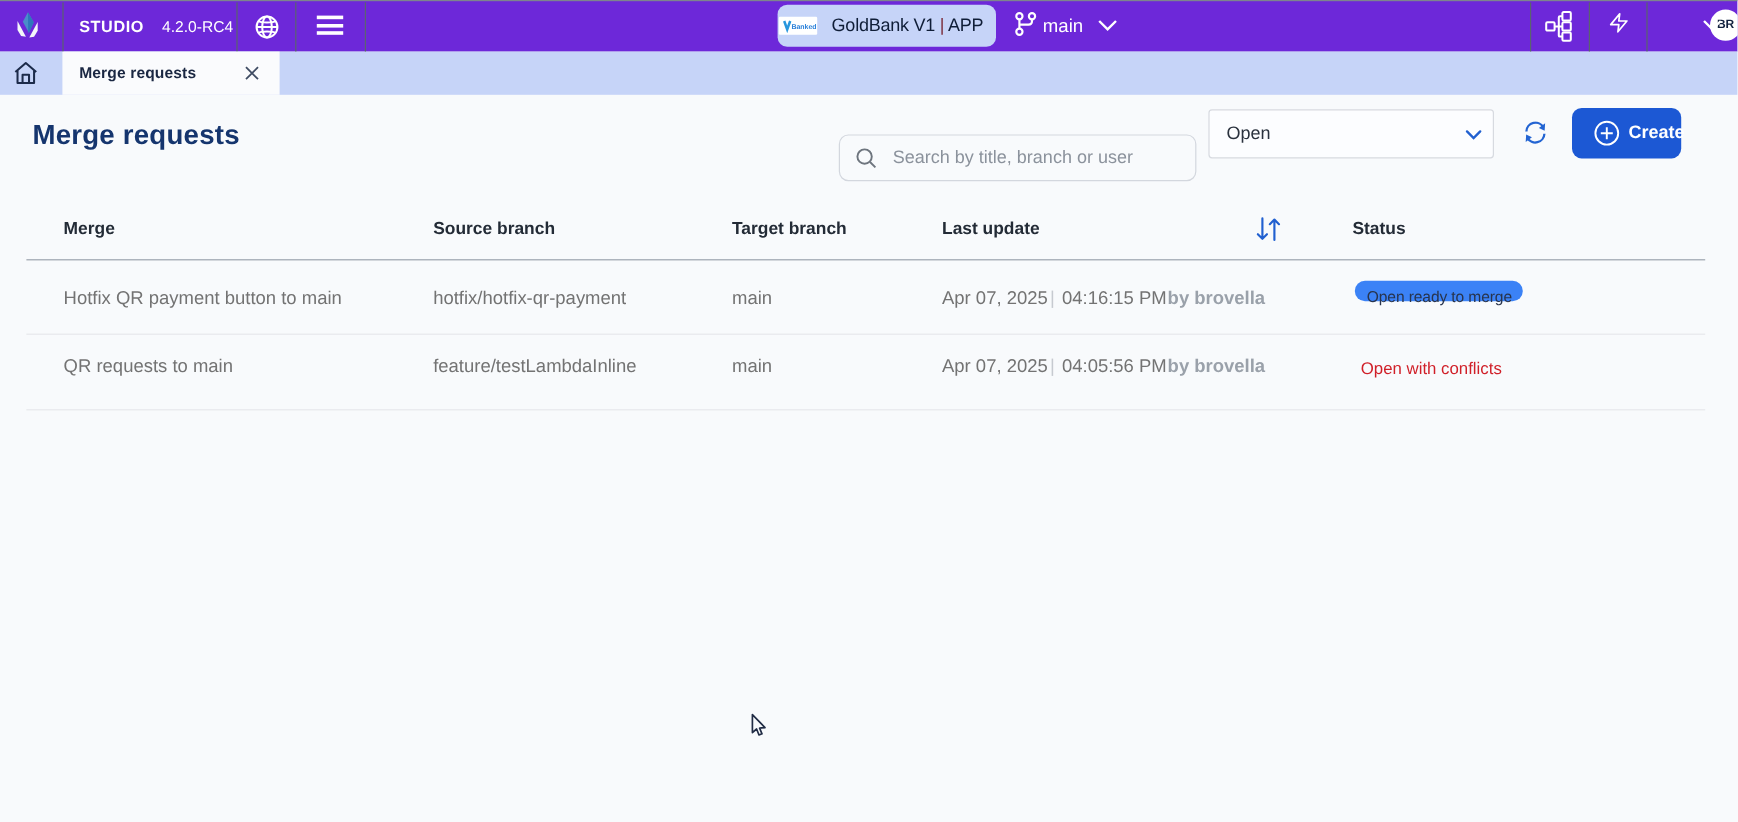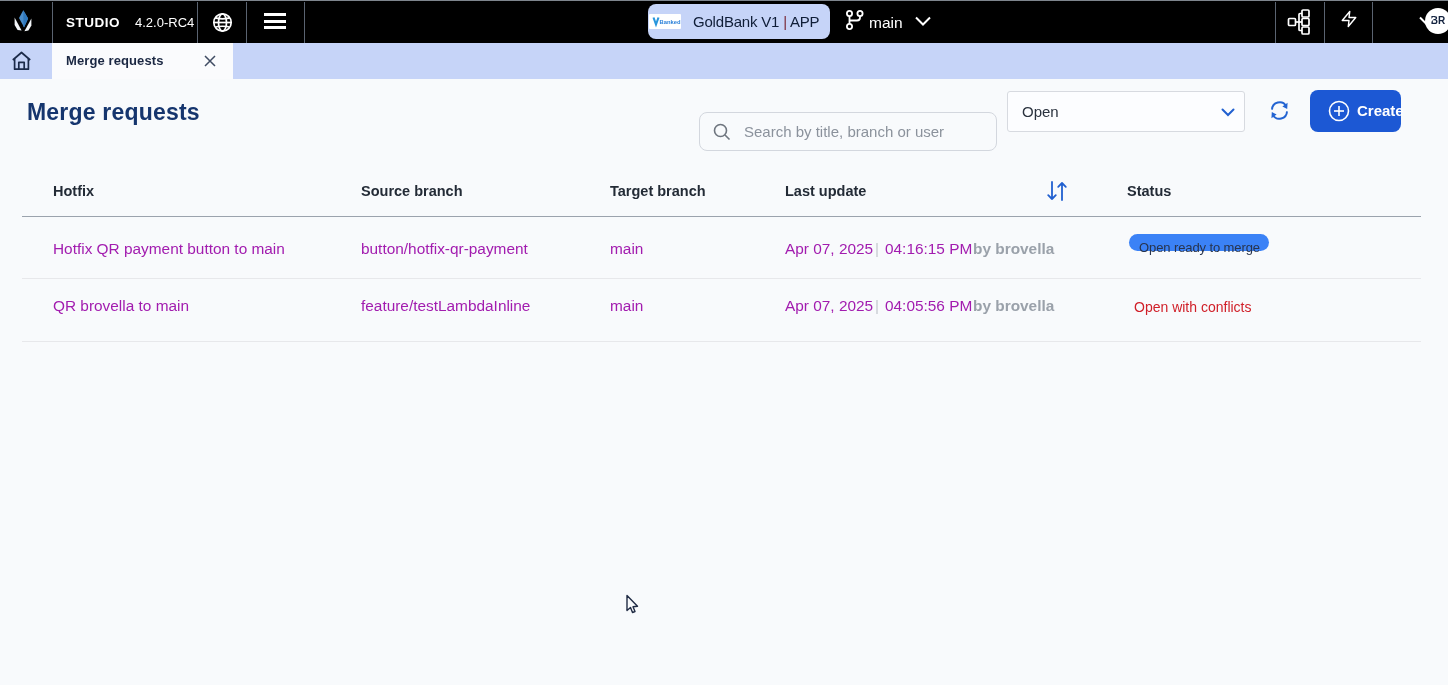--- a/index.html
+++ b/index.html
@@ -1,21 +1,21 @@
 <!DOCTYPE html>
 <html><head>
 <meta charset="utf-8">
 <style>
   * { margin:0; padding:0; box-sizing:border-box; }
   html,body { width:1448px; height:685px; overflow:hidden; }
   body { font-family:"Liberation Sans", sans-serif; background:#f8fafc; position:relative; }
   .abs { position:absolute; }
 
   
-  #topbar { position:absolute; left:0; top:0; width:1448px; height:43px; background:#000000; border-top:1px solid #7e858d; }
+  #topbar { position:absolute; left:0; top:0; width:1448px; height:43px; background:#6d28d9; border-top:1px solid #7e858d; }
   .vsep { position:absolute; top:1px; width:1px; height:42px; background:#5a6370; }
   .tb-txt { position:absolute; color:#fff; font-size:16px; line-height:43px; top:0; }
 
   #chip { position:absolute; left:648px; top:3px; width:182px; height:35px; background:#c6d4f8; border-radius:8px;padding-left:14px; }
   #chip .mini { position:absolute; left:1px; top:10px; width:32px; height:15px; background:#fff; border-radius:1px; }
   #chip .lbl { position:absolute; left:45px; top:0; height:35px; line-height:35px; font-size:15px; letter-spacing:-.2px; color:#0f1d37; white-space:nowrap; }
 
   
   #tabbar { position:absolute; left:0; top:43px; width:1448px; height:36px; background:#c6d4f8; }
   #activetab { position:absolute; left:52px; top:0; width:181px; height:36px; background:#fafbfd; }
@@ -27,21 +27,21 @@
   #search .ph { position:absolute; left:44px; top:0; height:37px; line-height:37px; font-size:15px; color:#8b929c; }
   #select { position:absolute; left:1007px; top:91px; width:238px; height:41px; border:1px solid #d7dae0; border-radius:3px; background:#fcfdff; }
   #select .t { position:absolute; left:14px; top:0; height:39px; line-height:39px; font-size:15px; color:#2a323e; }
   #createbtn { position:absolute; left:1310px; top:90px; width:91px; height:42px; border-radius:8px; background:#1c58d4; }
   #createbtn .t { position:absolute; left:47px; top:0; height:42px; line-height:42px; font-size:15px; font-weight:700; color:#fff; }
 
   
   .th { position:absolute; font-size:14.5px; font-weight:bold; color:#232b36; top:183px; height:16px; line-height:16px; }
   .hline { position:absolute; left:22px; width:1399px; height:1px; background:#9ba3ad; top:216px; }
   .rline { position:absolute; left:22px; width:1399px; height:1px; background:#e7e8eb; }
-  .td { position:absolute; font-size:15.4px; color:#a21caf; height:18px; line-height:18px; white-space:nowrap; }
+  .td { position:absolute; font-size:15.4px; color:#737373; height:18px; line-height:18px; white-space:nowrap; }
   .r1 { top:240px; } .r2 { top:297px; }
   .gray { color:#9aa1aa;font-weight:bold; }
   #badge { position:absolute; left:1129px; top:234px; width:140px; height:17px; border-radius:13.5px; background:#3b82f6; }
   #badge .t { position:absolute; left:10px; top:0; height:27px; line-height:27px; font-size:13px; letter-spacing:-.1px; color:#28344d; }
   #conf { position:absolute; left:1134px; top:299px; font-size:14px; color:#d01f28; }
 </style>
 </head>
 <body>
 
 <div id="topbar">
@@ -157,46 +157,46 @@
 
 <div id="createbtn">
   <svg class="abs" style="left:18px; top:10px" width="22" height="22" viewBox="0 0 22 22" fill="none" stroke="#fff" stroke-width="1.6">
     <circle cx="11" cy="11" r="9.5"></circle>
     <line x1="11" y1="6" x2="11" y2="16"></line>
     <line x1="6" y1="11" x2="16" y2="11"></line>
   </svg>
   <div class="t">Create</div>
 </div>
 
-<div class="th" style="left:53px">Hotfix</div>
+<div class="th" style="left:53px">Merge</div>
 <div class="th" style="left:361px">Source branch</div>
 <div class="th" style="left:610px">Target branch</div>
 <div class="th" style="left:785px">Last update</div>
 <div class="th" style="left:1127px">Status</div>
 
 <svg class="abs" style="left:1045px; top:180px" width="26" height="22" viewBox="0 0 26 22" fill="none" stroke="#2160d0" stroke-width="1.8" stroke-linecap="round">
   <path d="M7 2 L7 19 M7 19 L3.2 15.2 M7 19 L10.8 15.2"></path>
   <path d="M17 20 L17 3 M17 3 L13.2 6.8 M17 3 L20.8 6.8"></path>
 </svg>
 
 <div class="hline"></div>
 
 <div class="td r1" style="left:53px">Hotfix QR payment button to main</div>
-<div class="td r1" style="left:361px">button/hotfix-qr-payment</div>
+<div class="td r1" style="left:361px">hotfix/hotfix-qr-payment</div>
 <div class="td r1" style="left:610px">main</div>
 <div class="td r1" style="left:785px">Apr 07, 2025</div>
 <div class="td r1" style="left:875px; color:#c6cad0">|</div>
 <div class="td r1" style="left:885px">04:16:15 PM</div>
 <div class="td r1 gray" style="left:973px">by brovella</div>
 <div id="badge">
     <div class="t">Open ready to merge</div>
   </div>
 <div class="rline" style="top:278px"></div>
 
-<div class="td r2" style="left:53px">QR brovella to main</div>
+<div class="td r2" style="left:53px">QR requests to main</div>
 <div class="td r2" style="left:361px">feature/testLambdaInline</div>
 <div class="td r2" style="left:610px">main</div>
 <div class="td r2" style="left:785px">Apr 07, 2025</div>
 <div class="td r2" style="left:875px; color:#c6cad0">|</div>
 <div class="td r2" style="left:885px">04:05:56 PM</div>
 <div class="td r2 gray" style="left:973px">by brovella</div>
 <div id="conf">Open with conflicts</div>
 <div class="rline" style="top:341px"></div>
 
 <svg class="abs" style="left:625px; top:594px" width="16" height="22" viewBox="0 0 16 22" fill="#f8fafc" stroke="#212c45" stroke-width="1.4" stroke-linejoin="round">

